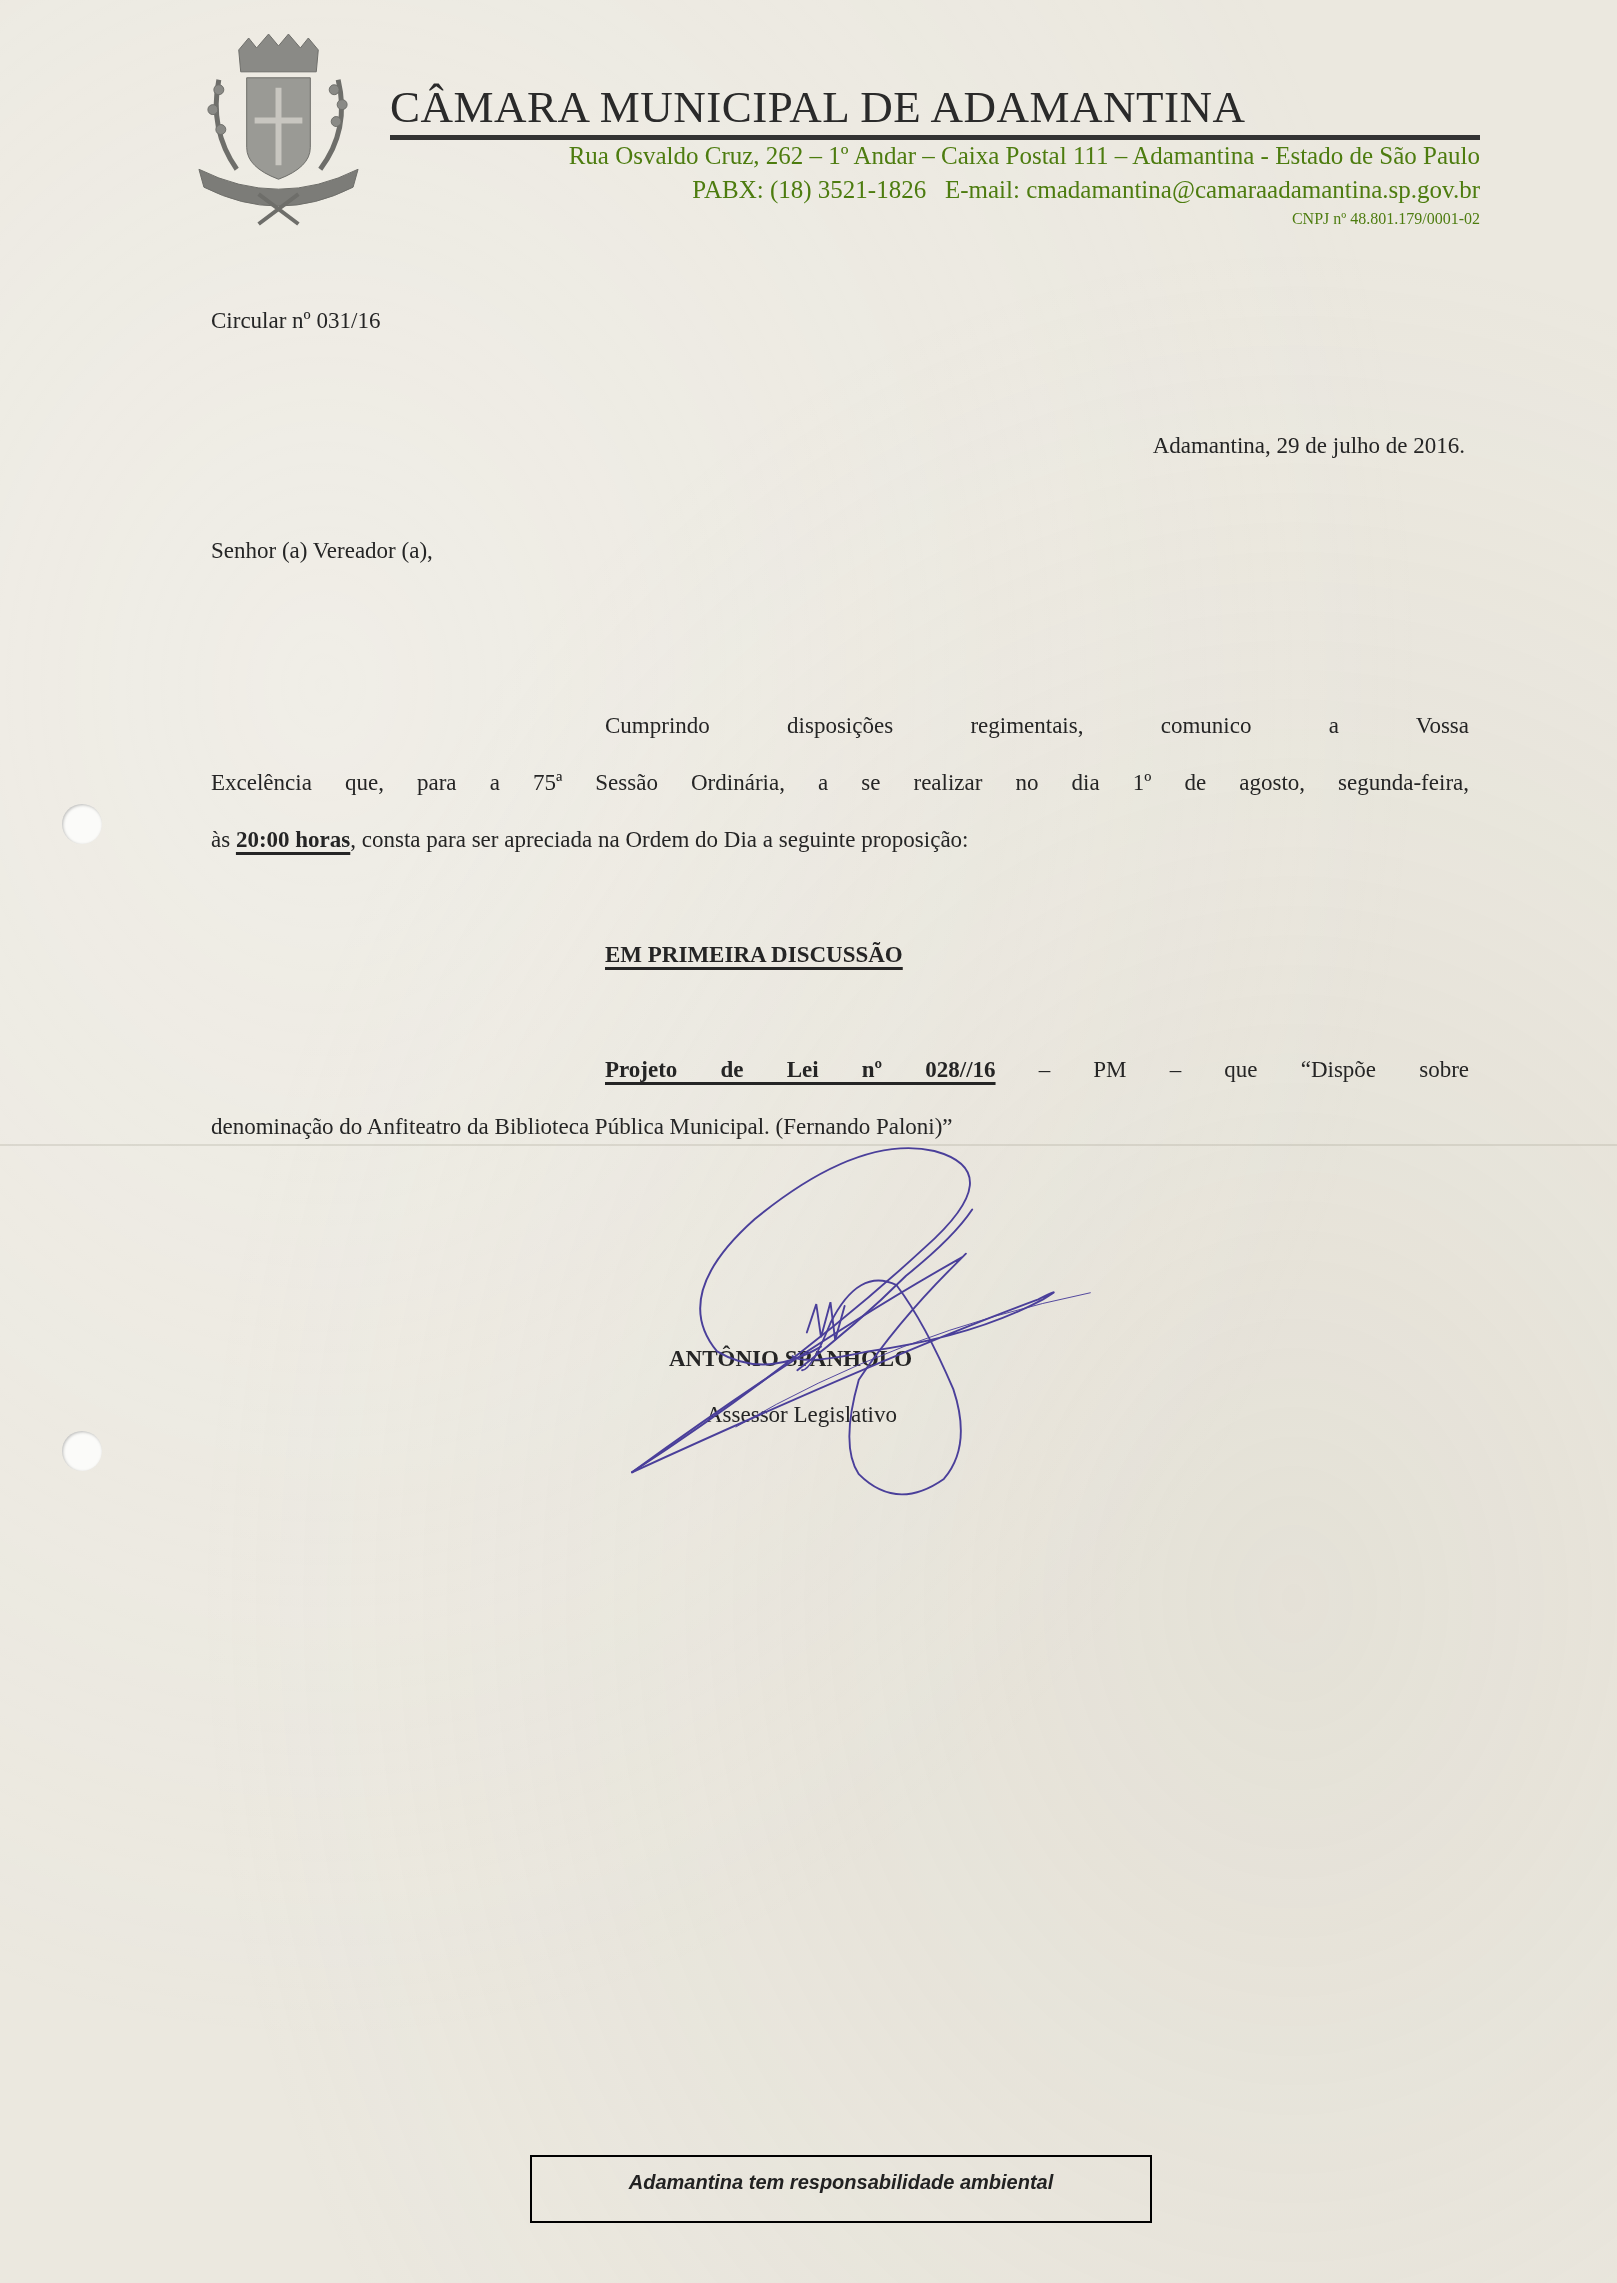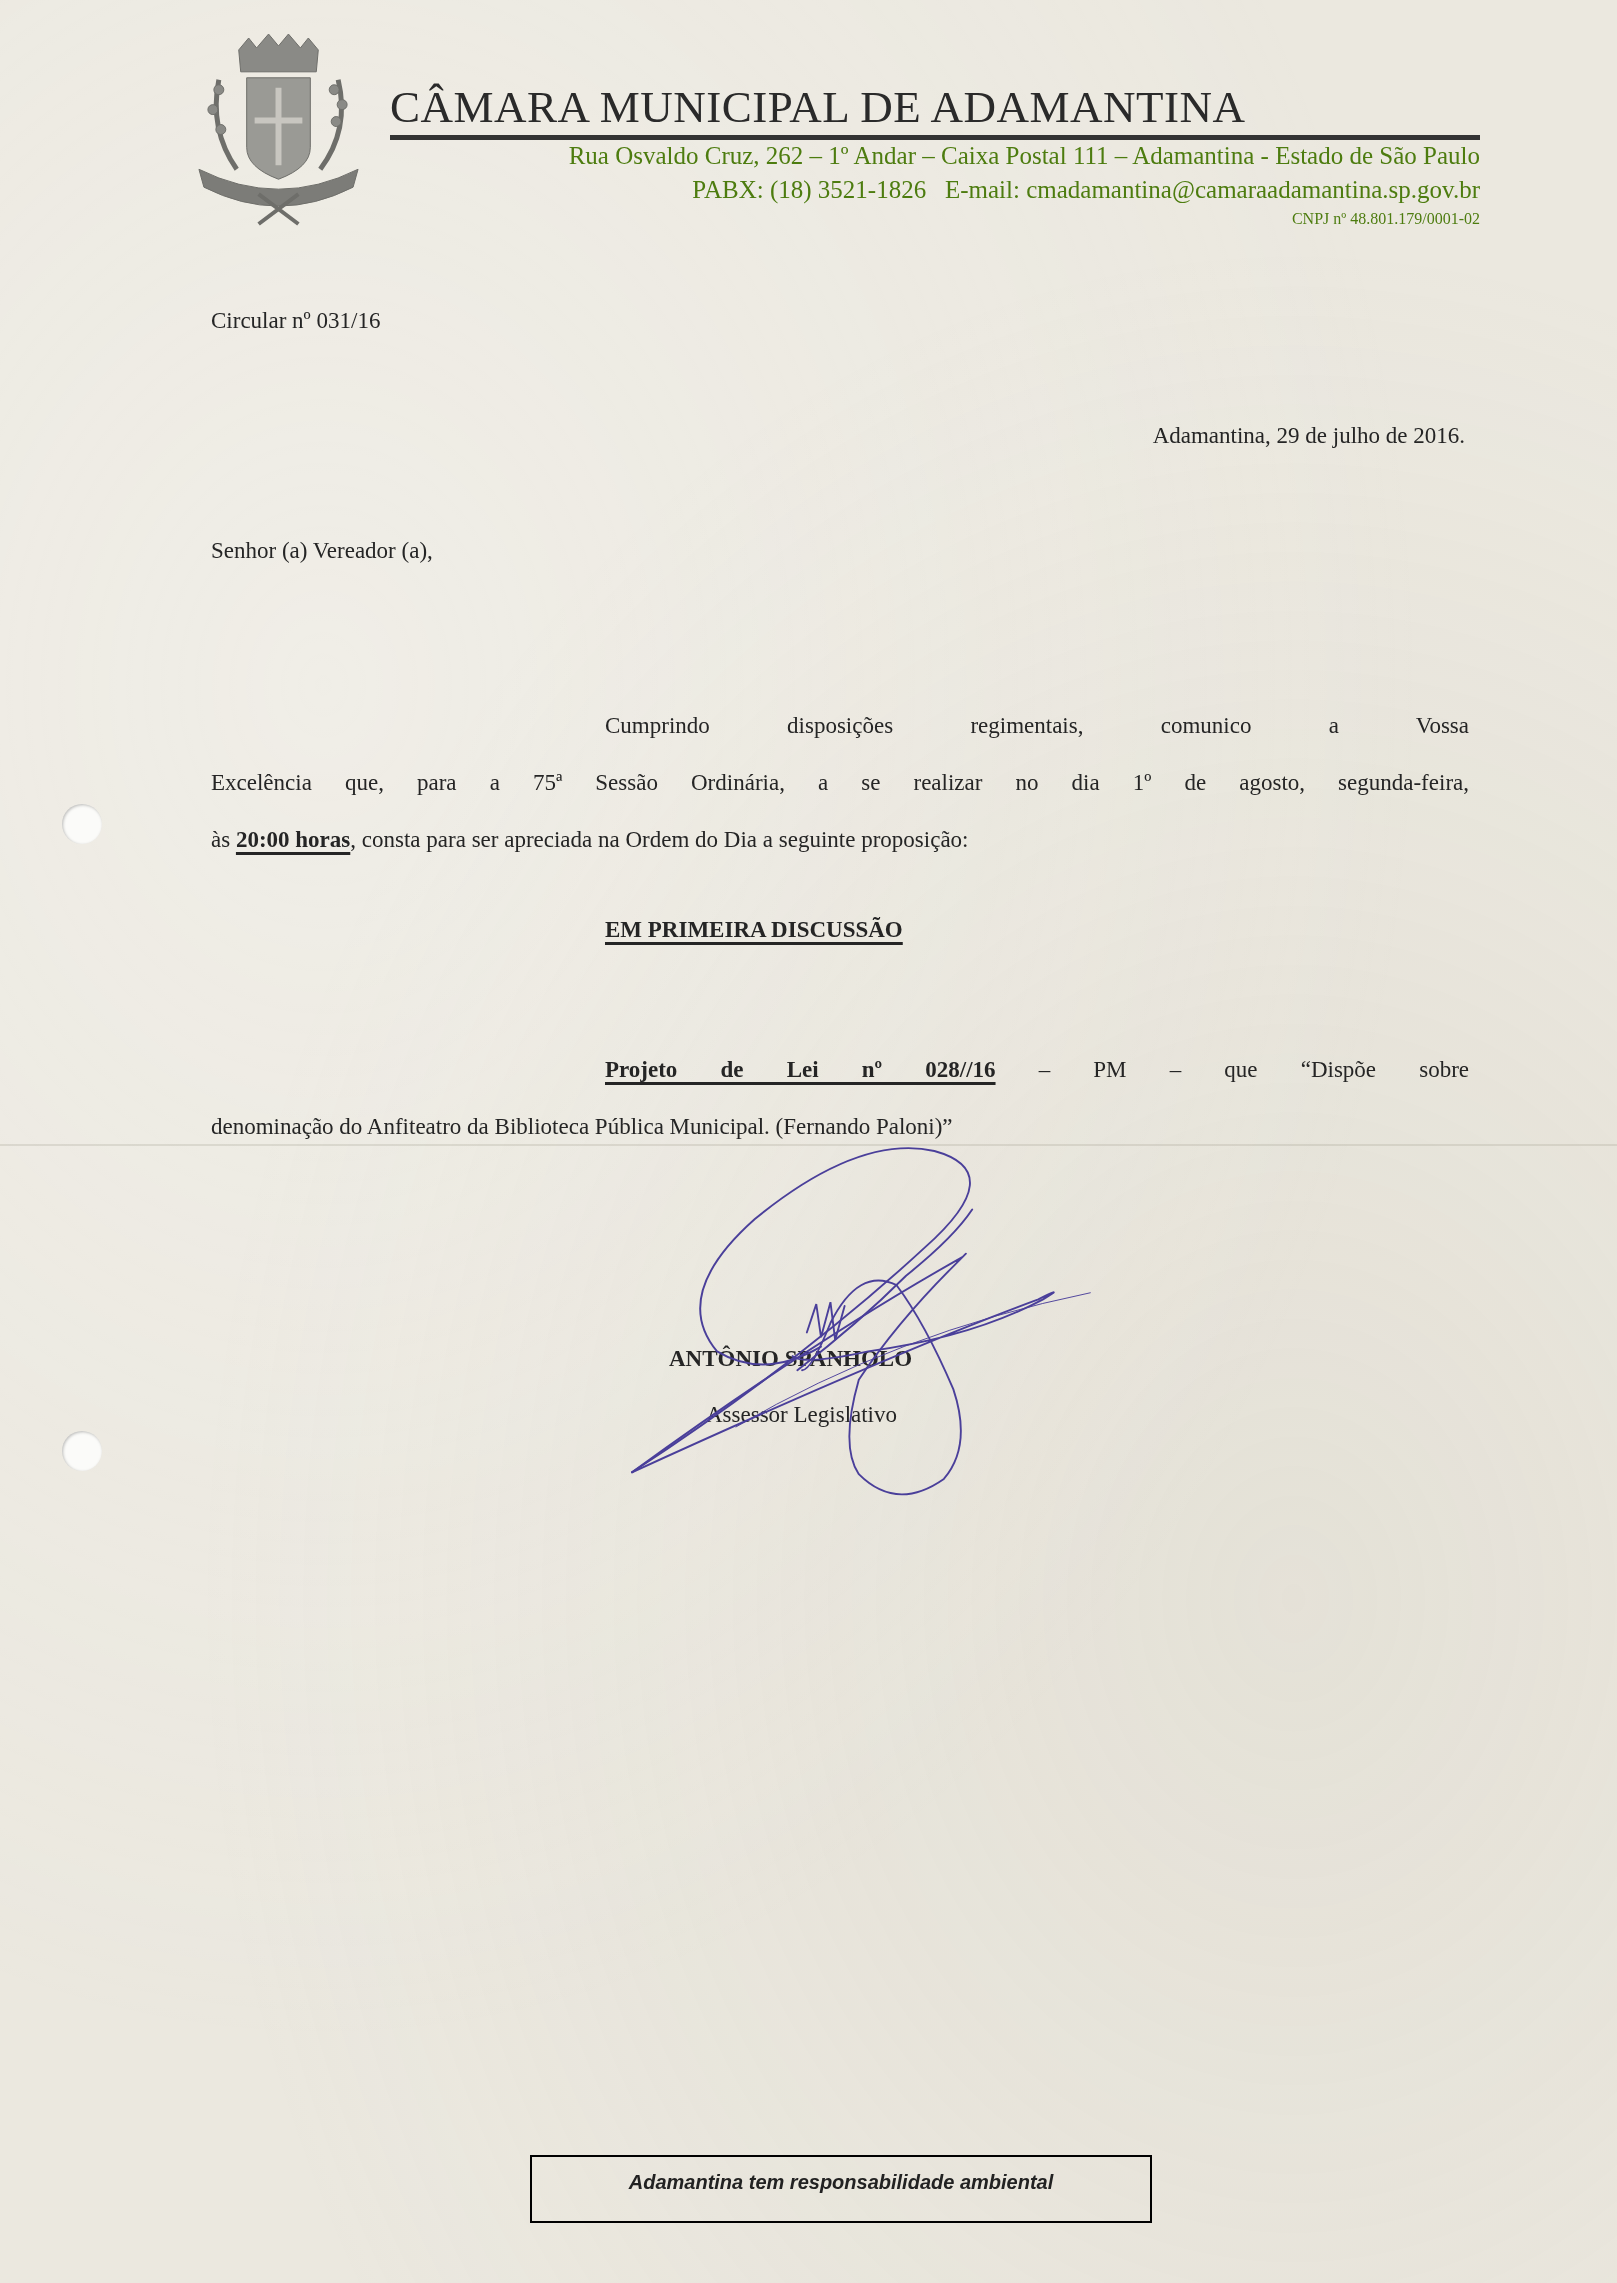--- a/index.html
+++ b/index.html
@@ -71,30 +71,30 @@
 <div class="org-title">CÂMARA MUNICIPAL DE ADAMANTINA</div>
 <div class="title-rule"></div>
 <div class="hdr-line address">Rua Osvaldo Cruz, 262 – 1º Andar – Caixa Postal 111 – Adamantina - Estado de São Paulo</div>
 <div class="hdr-line contact">
   <span>PABX: (18) 3521-1826</span>&nbsp;&nbsp;
   <span>E-mail: cmadamantina@camaraadamantina.sp.gov.br</span>
 </div>
 <div class="hdr-line cnpj">CNPJ nº 48.801.179/0001-02</div>
 
 <div class="txt" style="left:211px; top:303px;">Circular nº 031/16</div>
-<div class="txt" style="right:153px; top:418px;">Adamantina, 29 de julho de 2016.</div>
+<div class="txt" style="right:153px; top:428px;">Adamantina, 29 de julho de 2016.</div>
 <div class="txt" style="left:211px; top:533px;">Senhor (a) Vereador (a),</div>
 
 <div class="txt just" style="left:605px; width:864px; top:708px;">Cumprindo disposições regimentais, comunico a Vossa</div>
 <div class="txt just" style="left:211px; width:1258px; top:765px;">Excelência que, para a 75ª Sessão Ordinária, a se realizar no dia 1º de agosto, segunda-feira,</div>
 <div class="txt" style="left:211px; top:822px;">
   <span>às </span><span class="b u">20:00 horas</span><span>, consta para ser apreciada na Ordem do Dia a seguinte proposição:</span>
 </div>
 
-<div class="txt b u" style="left:605px; top:912px;">EM PRIMEIRA DISCUSSÃO</div>
+<div class="txt b u" style="left:605px; top:937px;">EM PRIMEIRA DISCUSSÃO</div>
 
 <div class="txt just" style="left:605px; width:864px; top:1052px;">
   <span class="b u">Projeto de Lei nº 028//16</span><span> – PM – que “Dispõe sobre</span>
 </div>
 <div class="txt" style="left:211px; top:1109px;">denominação do Anfiteatro da Biblioteca Pública Municipal. (Fernando Paloni)”</div>
 
 <div class="txt b" style="left:669px; top:1341px;">ANTÔNIO SPANHOLO</div>
 <div class="txt" style="left:706px; top:1397px;">Assessor Legislativo</div>
 
 <svg class="signature" viewBox="0 0 640 400">

